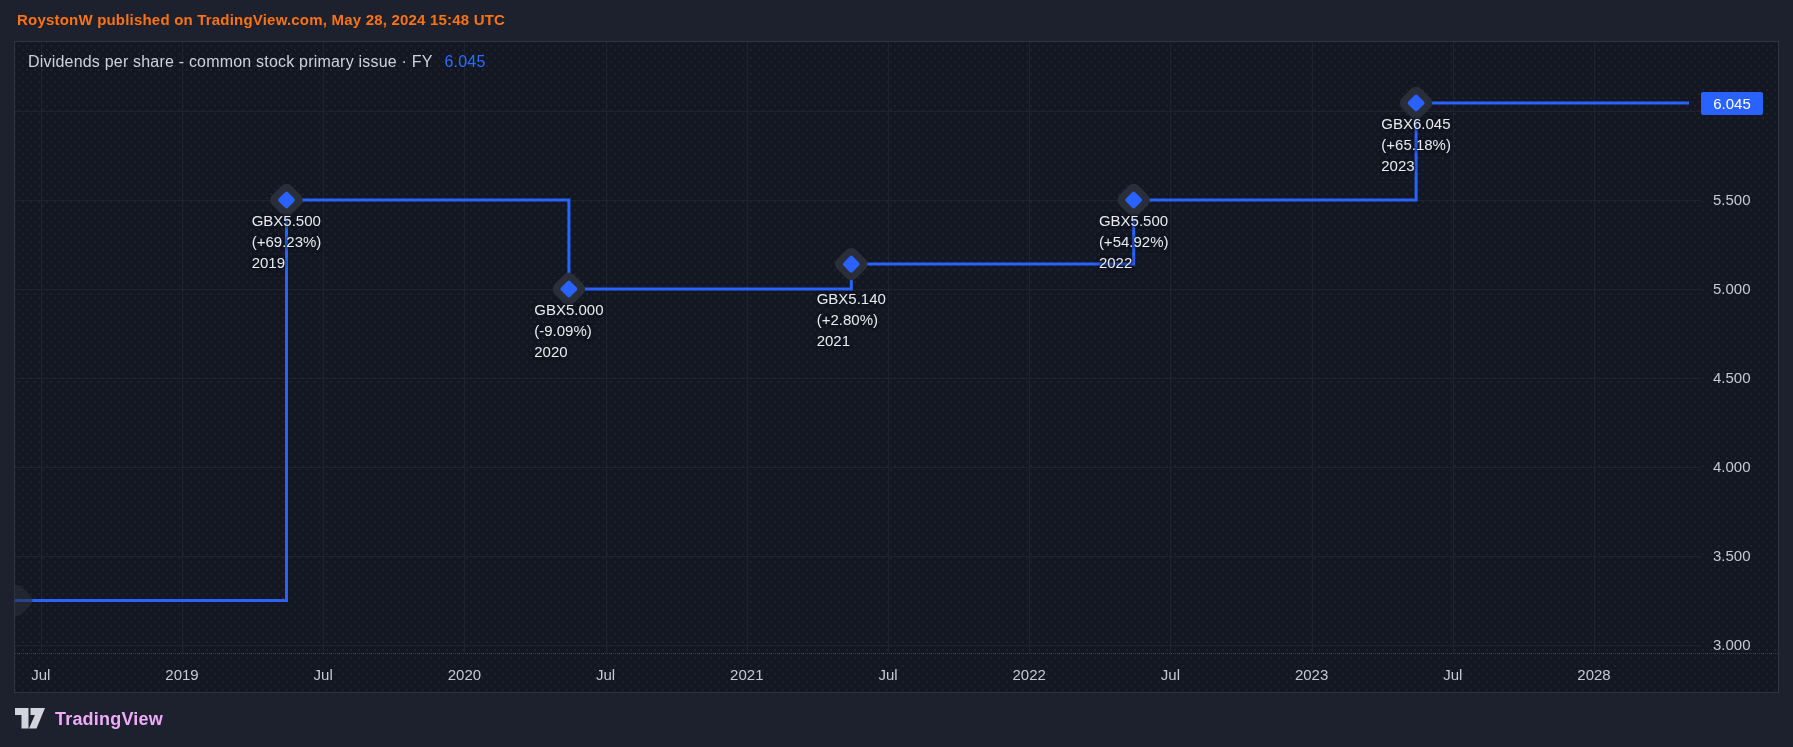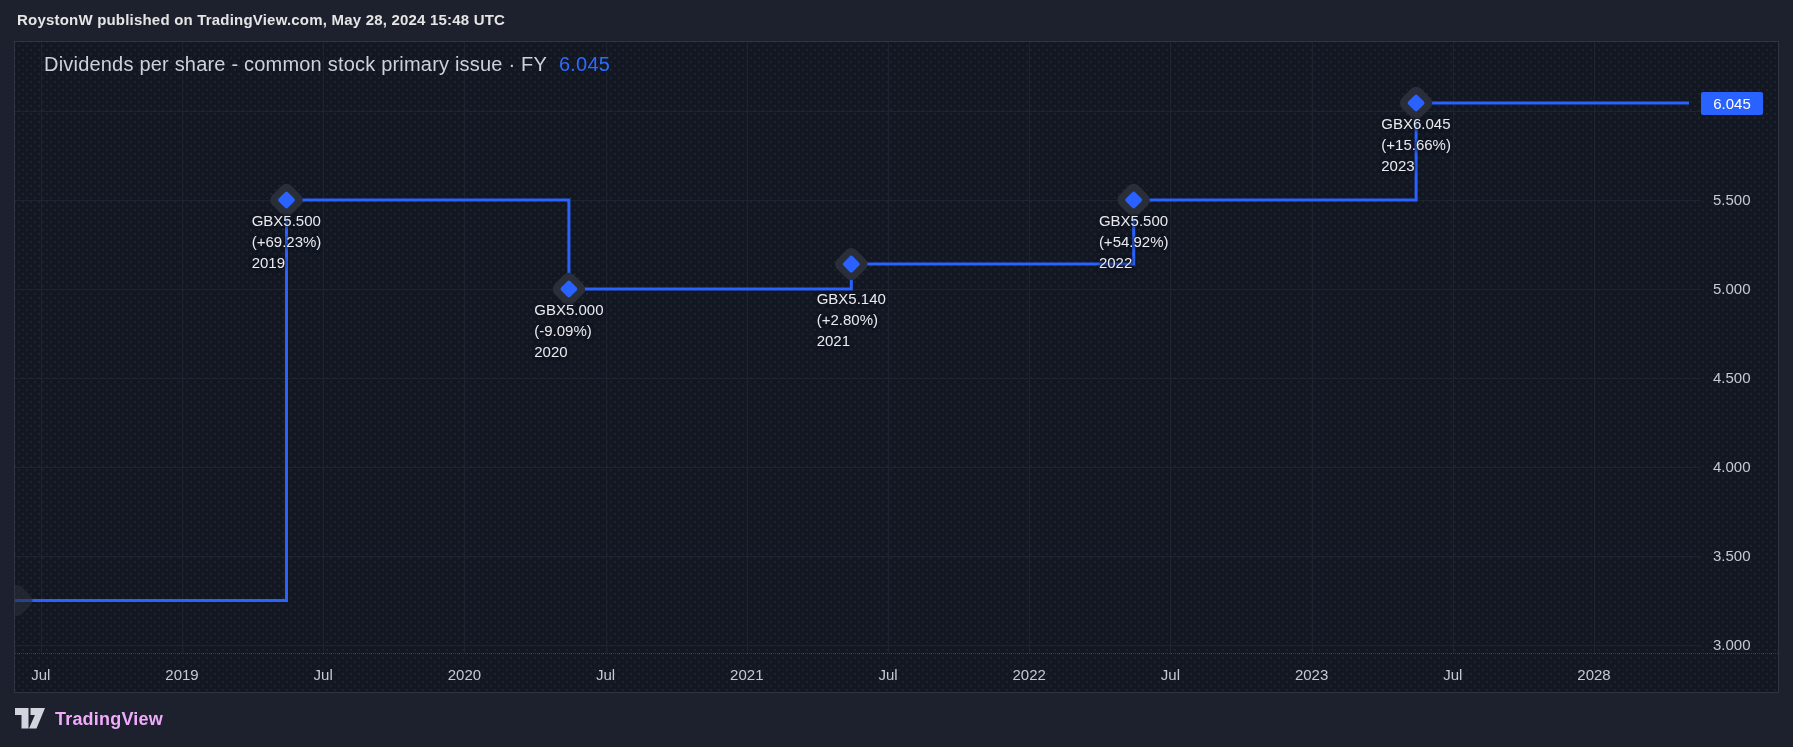--- a/index.html
+++ b/index.html
@@ -4,37 +4,37 @@
 <style>
   html,body{margin:0;padding:0;background:#1d212d;}
   .stage{
     position:relative;width:1793px;height:747px;overflow:hidden;
     background:#1d212d;
     font-family:"Liberation Sans","DejaVu Sans",sans-serif;
     -webkit-font-smoothing:antialiased;
   }
   .header{
     position:absolute;left:17px;top:11px;
-    font-size:15px;font-weight:700;color:#e5e5e5;letter-spacing:.2px;
+    font-size:15px;font-weight:700;color:#f97316;letter-spacing:.2px;
   }
   .chart-frame{
     position:absolute;left:14px;top:41px;width:1765px;height:652px;
     background-color:#131722;
     background-image:
       radial-gradient(circle, rgba(140,160,210,0.085) 1px, transparent 1.4px),
       radial-gradient(circle, rgba(140,160,210,0.085) 1px, transparent 1.4px);
     background-size:8px 8px;
     background-position:0 0,4px 4px;
     border:1px solid #2e3442;
     box-sizing:border-box;
     overflow:hidden;
   }
   .chart-title{
     position:absolute;left:13px;top:11px;z-index:6;
-    font-size:20px;color:#cdd1da;letter-spacing:.2px;white-space:nowrap;margin-left:16px;
+    font-size:16px;color:#cdd1da;letter-spacing:.2px;white-space:nowrap;
   }
   .chart-title .title-value{color:#2d6bff;margin-left:12px;}
   .gridline-h{position:absolute;left:0;height:1px;background:#1e2330;z-index:1;}
   .gridline-v{position:absolute;top:0;width:1px;background:#1e2330;z-index:1;}
   .axis-separator{
     position:absolute;left:0;right:0;top:611px;height:0;
     border-top:1px dotted rgba(125,135,160,0.35);z-index:2;
   }
   #plot{position:absolute;left:0;top:0;z-index:3;}
   .point-label{
@@ -130,21 +130,21 @@
           <div>(+2.80%)</div>
           <div>2021</div>
         </div>
         <div class="point-label" style="left: 1118.7px; top: 168px;">
           <div>GBX5.500</div>
           <div>(+54.92%)</div>
           <div>2022</div>
         </div>
         <div class="point-label" style="left: 1401.1px; top: 71px;">
           <div>GBX6.045</div>
-          <div>(+15.66%)</div>
+          <div>(+65.18%)</div>
           <div>2023</div>
         </div>
       </div>
 
     <div id="y-axis">
         <div class="y-axis-label" style="top: 148px; text-align: right;">5.500</div>
         <div class="y-axis-label" style="top: 237px;">5.000</div>
         <div class="y-axis-label" style="top: 326px;">4.500</div>
         <div class="y-axis-label" style="top: 415px;">4.000</div>
         <div class="y-axis-label" style="top: 504px;">3.500</div>

